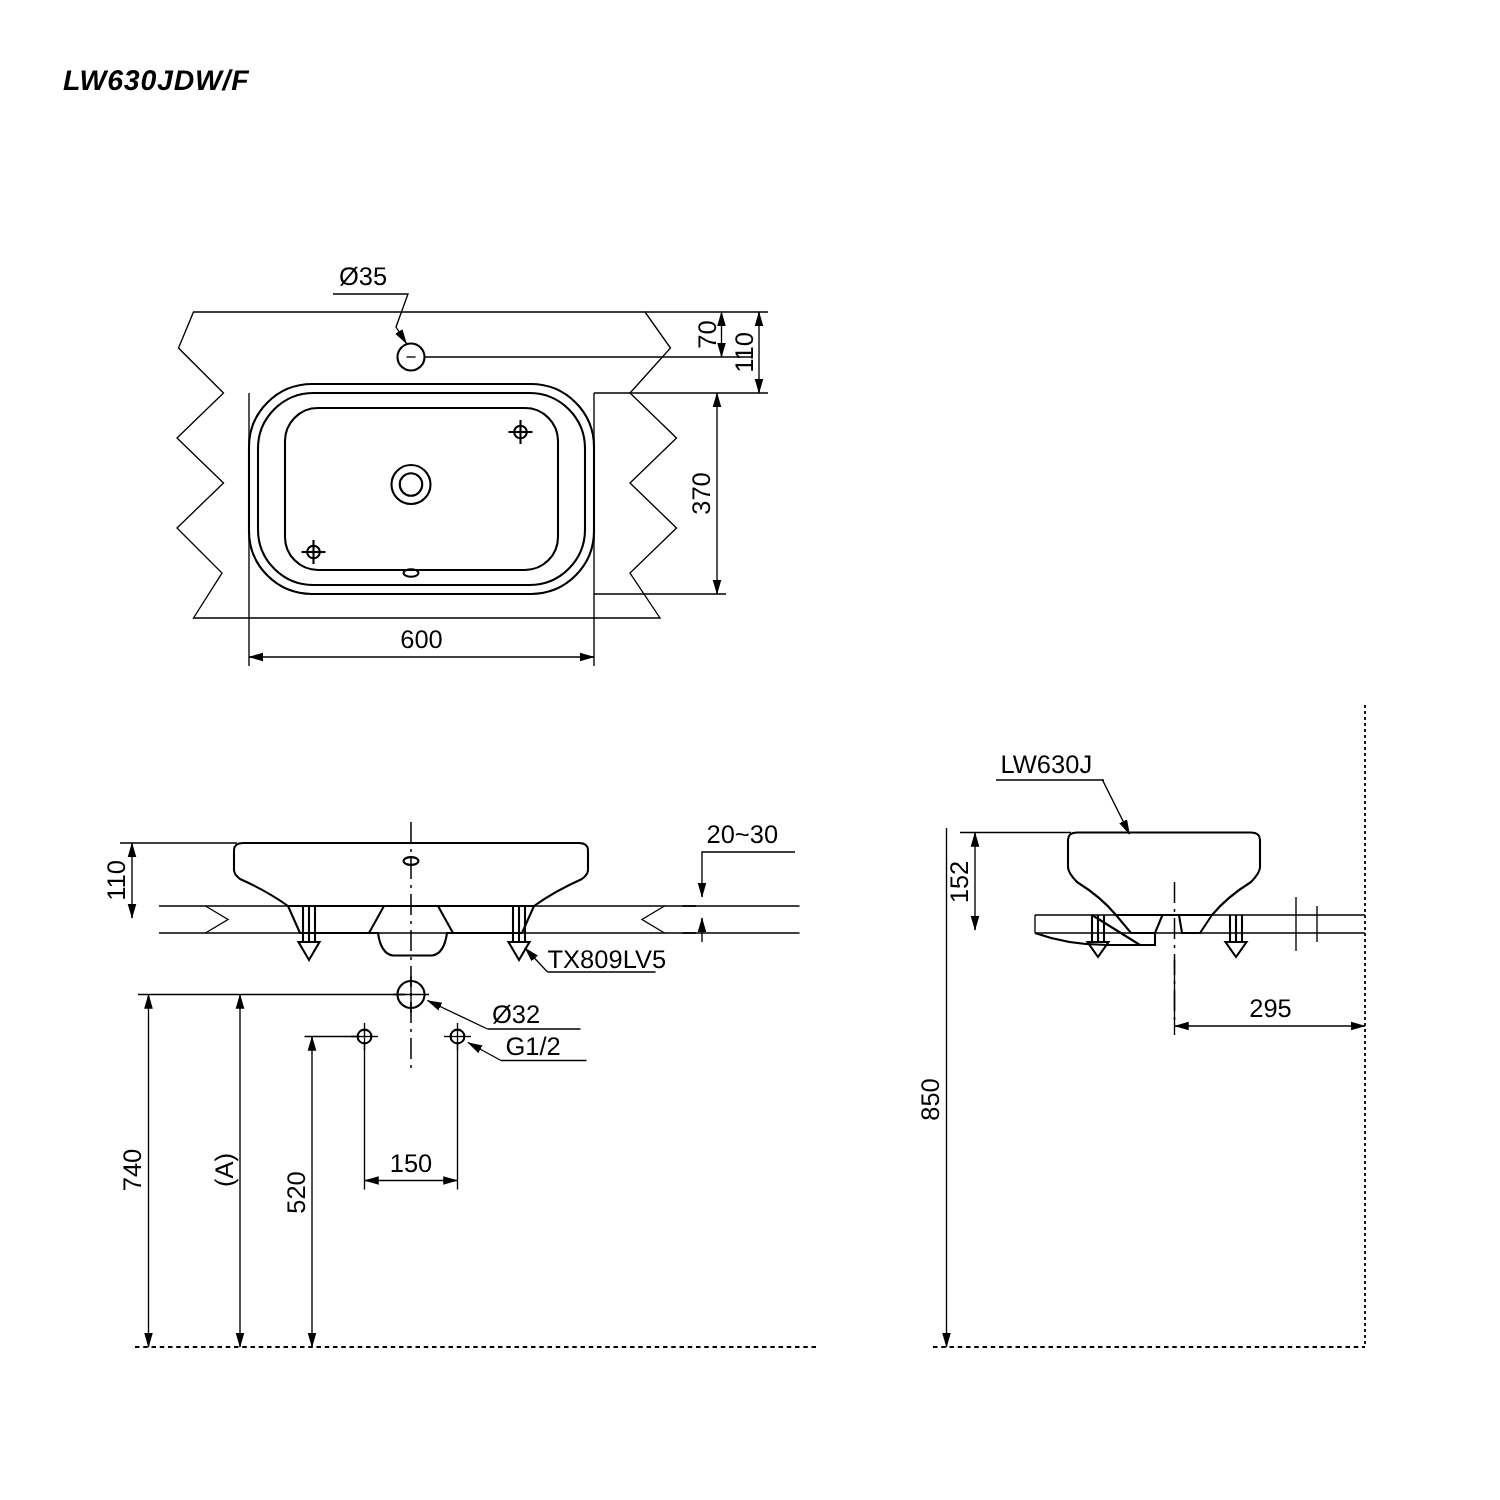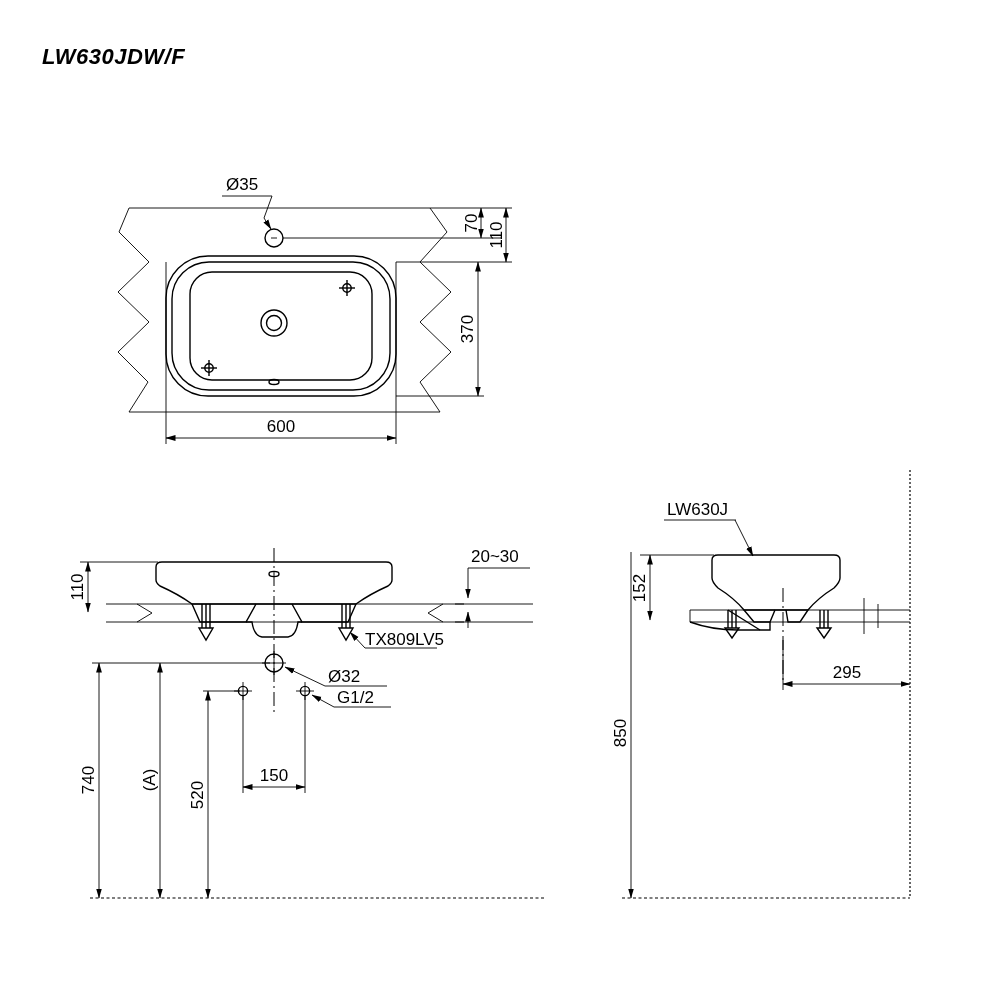--- a/index.html
+++ b/index.html
@@ -12,21 +12,21 @@
     height: 1000px;
     position: relative;
     font-family: "Liberation Sans", sans-serif;
     color: #000000;
     overflow: hidden;
   }
   #page-title {
     position: absolute;
     left: 42px;
     top: 44px;
-    font-size: 22px;
+    font-size: 19px;
     font-weight: bold;
     font-style: italic;
     letter-spacing: 0.5px;
     white-space: nowrap;
   }
   #drawing-canvas {
     position: absolute;
     left: 0;
     top: 0;
     width: 1000px;

